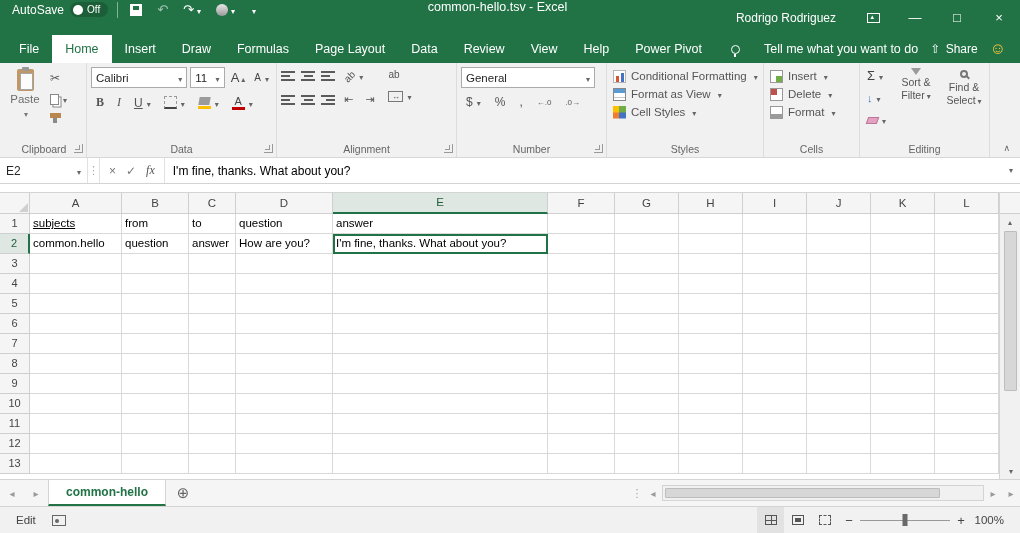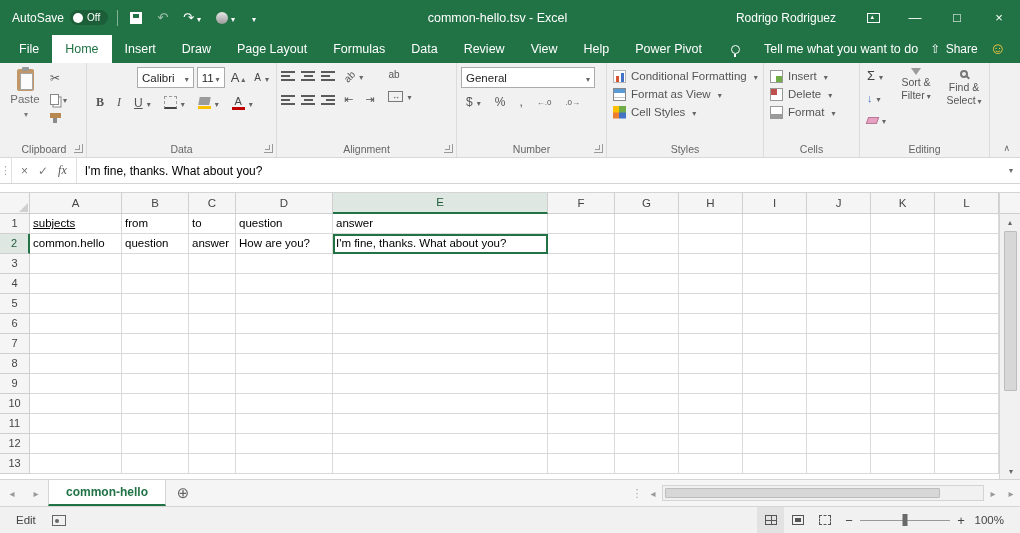--- a/index.html
+++ b/index.html
@@ -7,21 +7,21 @@
   body { font-family:"Liberation Sans","DejaVu Sans",sans-serif; font-size:12px; color:#262626;
          background:#fff; overflow:hidden; display:flex; flex-direction:column; }
   .flexfill { flex:1; }
   .c-caret::after { content:"▾"; font-size:8px; color:#666; margin-left:2px; }
   .c-up::after    { content:"▴"; font-size:8px; color:#666; }
   .c-left::after  { content:"◂"; font-size:10px; color:#999; }
   .c-right::after { content:"▸"; font-size:10px; color:#999; }
   .c-dots::after  { content:"⋮"; color:#aaa; font-size:11px; }
 
   
-  .titlebar { height:35px; background:#217346; color:#fff; display:flex; align-items:center; padding-left:12px; flex:0 0 auto; }
+  .titlebar { height:35px; background:#217346; color:#fff; display:flex; align-items:flex-start; padding-left:12px; flex:0 0 auto; }
   .tb-left { display:flex; align-items:center; gap:9px; }
   .autosave { display:flex; align-items:center; gap:6px; font-size:12px; }
   .pill { display:flex; align-items:center; gap:4px; background:#1b5e38; border-radius:9px; padding:2px 8px 2px 3px; font-size:10px; }
   .knob { width:10px; height:10px; border-radius:50%; background:#fff; }
   .tb-sep { width:1px; height:16px; background:rgba(255,255,255,.45); }
   .qat-btn { display:flex; align-items:center; gap:1px; padding:2px 3px; font-size:13px; color:#fff; }
   .qat-btn.dim { opacity:.55; }
   .qat-btn .c-caret::after { color:#fff; }
   .i-floppy { width:12px; height:12px; background:#fff; position:relative; }
   .i-floppy::after { content:""; position:absolute; left:3px; top:2px; width:6px; height:4px; background:#217346; }
@@ -58,21 +58,21 @@
   .paste-btn { display:flex; flex-direction:column; align-items:center; width:38px; gap:2px; color:#555; font-size:11.5px; padding-top:2px; opacity:.85; }
   .i-clipboard { width:17px; height:22px; background:#b9884f; border-radius:2px; position:relative; }
   .i-clipboard::before { content:""; position:absolute; left:3px; top:4px; width:11px; height:15px; background:#fff; border:1px solid #999; }
   .i-clipboard::after { content:""; position:absolute; top:-2px; left:5px; width:7px; height:4px; background:#8a8a8a; border-radius:1px; }
   .clip-col { display:flex; flex-direction:column; gap:3px; padding-top:2px; }
   .i-copy { width:9px; height:11px; border:1px solid #888; background:#fff; box-shadow:2.5px 2.5px 0 -1px #fff, 2.5px 2.5px 0 0 #888; }
   .i-painter { width:11px; height:5px; background:#b9884f; position:relative; }
   .i-painter::after { content:""; position:absolute; left:3px; top:5px; width:4px; height:5px; background:#8a8a8a; }
 
   .g-font { width:190px; }
-  .row1 { display:flex; align-items:center; gap:3px; margin-bottom:5px;margin-left:46px; }
+  .row1 { display:flex; align-items:center; gap:3px; margin-bottom:5px; }
   .font-name { width:102px; }
   .font-size { width:36px; }
   .fA { font-size:13px; color:#444; }
   .fA.small { font-size:10px; }
   .row2 { display:flex; align-items:center; gap:7px; padding-left:2px; color:#444; }
   .fb-b { font-weight:bold; font-family:"Liberation Serif",serif; }
   .fb-i { font-style:italic; font-family:"Liberation Serif",serif; }
   .fb-u { text-decoration:underline; }
   .i-borders { width:13px; height:13px; border:1px dashed #9a9a9a; border-bottom:2px solid #444; }
   .stackbar { display:inline-flex; flex-direction:column; align-items:center; gap:1px; }
@@ -236,22 +236,22 @@
     <span class="win-btn">□</span>
     <span class="win-btn">×</span>
   </div>
 </div>
 
 <div class="tabrow">
   <span class="rtab">File</span>
   <span class="rtab active">Home</span>
   <span class="rtab">Insert</span>
   <span class="rtab">Draw</span>
+  <span class="rtab">Formulas</span>
   <span class="rtab">Page Layout</span>
-  <span class="rtab">Formulas</span>
   <span class="rtab">Data</span>
   <span class="rtab">Review</span>
   <span class="rtab">View</span>
   <span class="rtab">Help</span>
   <span class="rtab">Power Pivot</span>
   <span class="tellme">
     <span class="i-bulb"></span>
     <span>Tell me what you want to do</span>
   </span>
   <span class="share">
@@ -454,20 +454,24 @@
         <span><span>Select</span><span class="c-caret"></span></span>
       </div>
     </div>
     <div class="glabel">Editing</div>
   </div>
 
   <span class="collapse">∧</span>
 </div>
 
 <div class="formulabar">
+  <div class="namebox">
+    <span>E2</span>
+    <span class="c-caret"></span>
+  </div>
   <span class="fb-handle c-dots"></span>
   <div class="fb-btns">
     <span>×</span>
     <span>✓</span>
     <span class="fb-fx">fx</span>
   </div>
   <div class="fb-input">I'm fine, thanks. What about you?</div>
   <span class="fb-expand c-caret"></span>
 </div>
 <div class="fb-spacer"></div>

